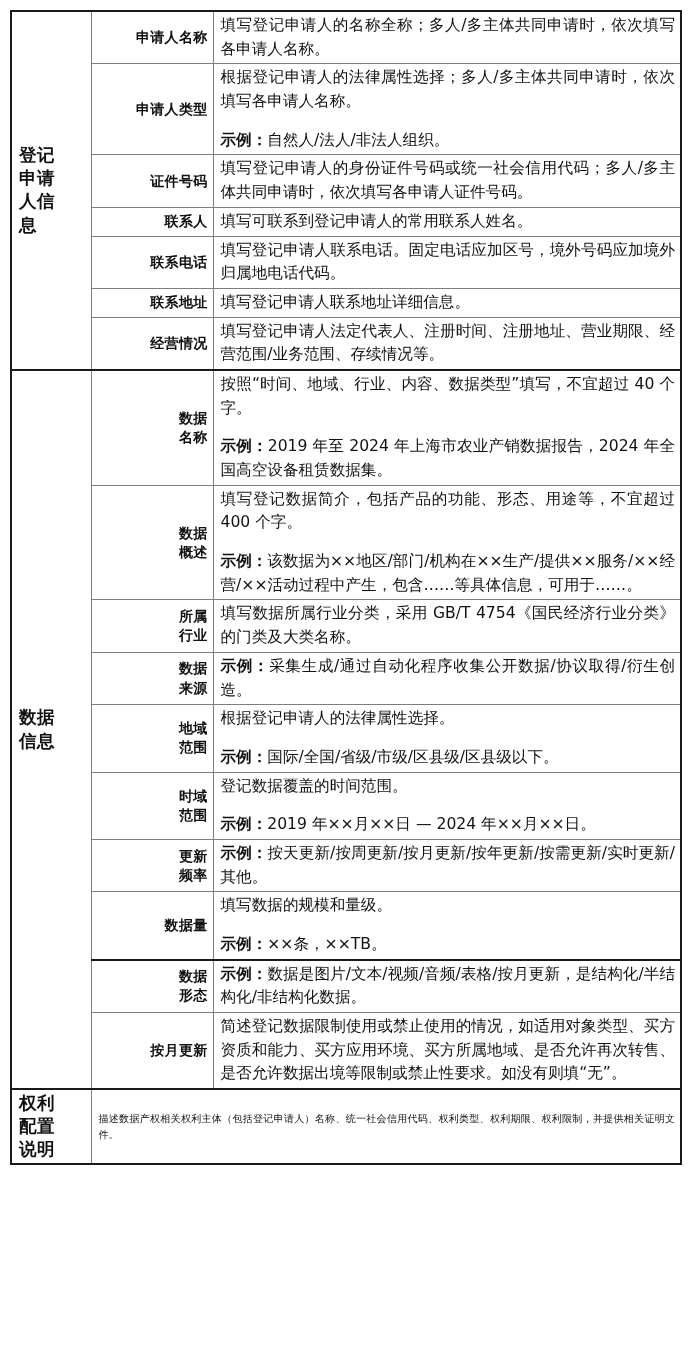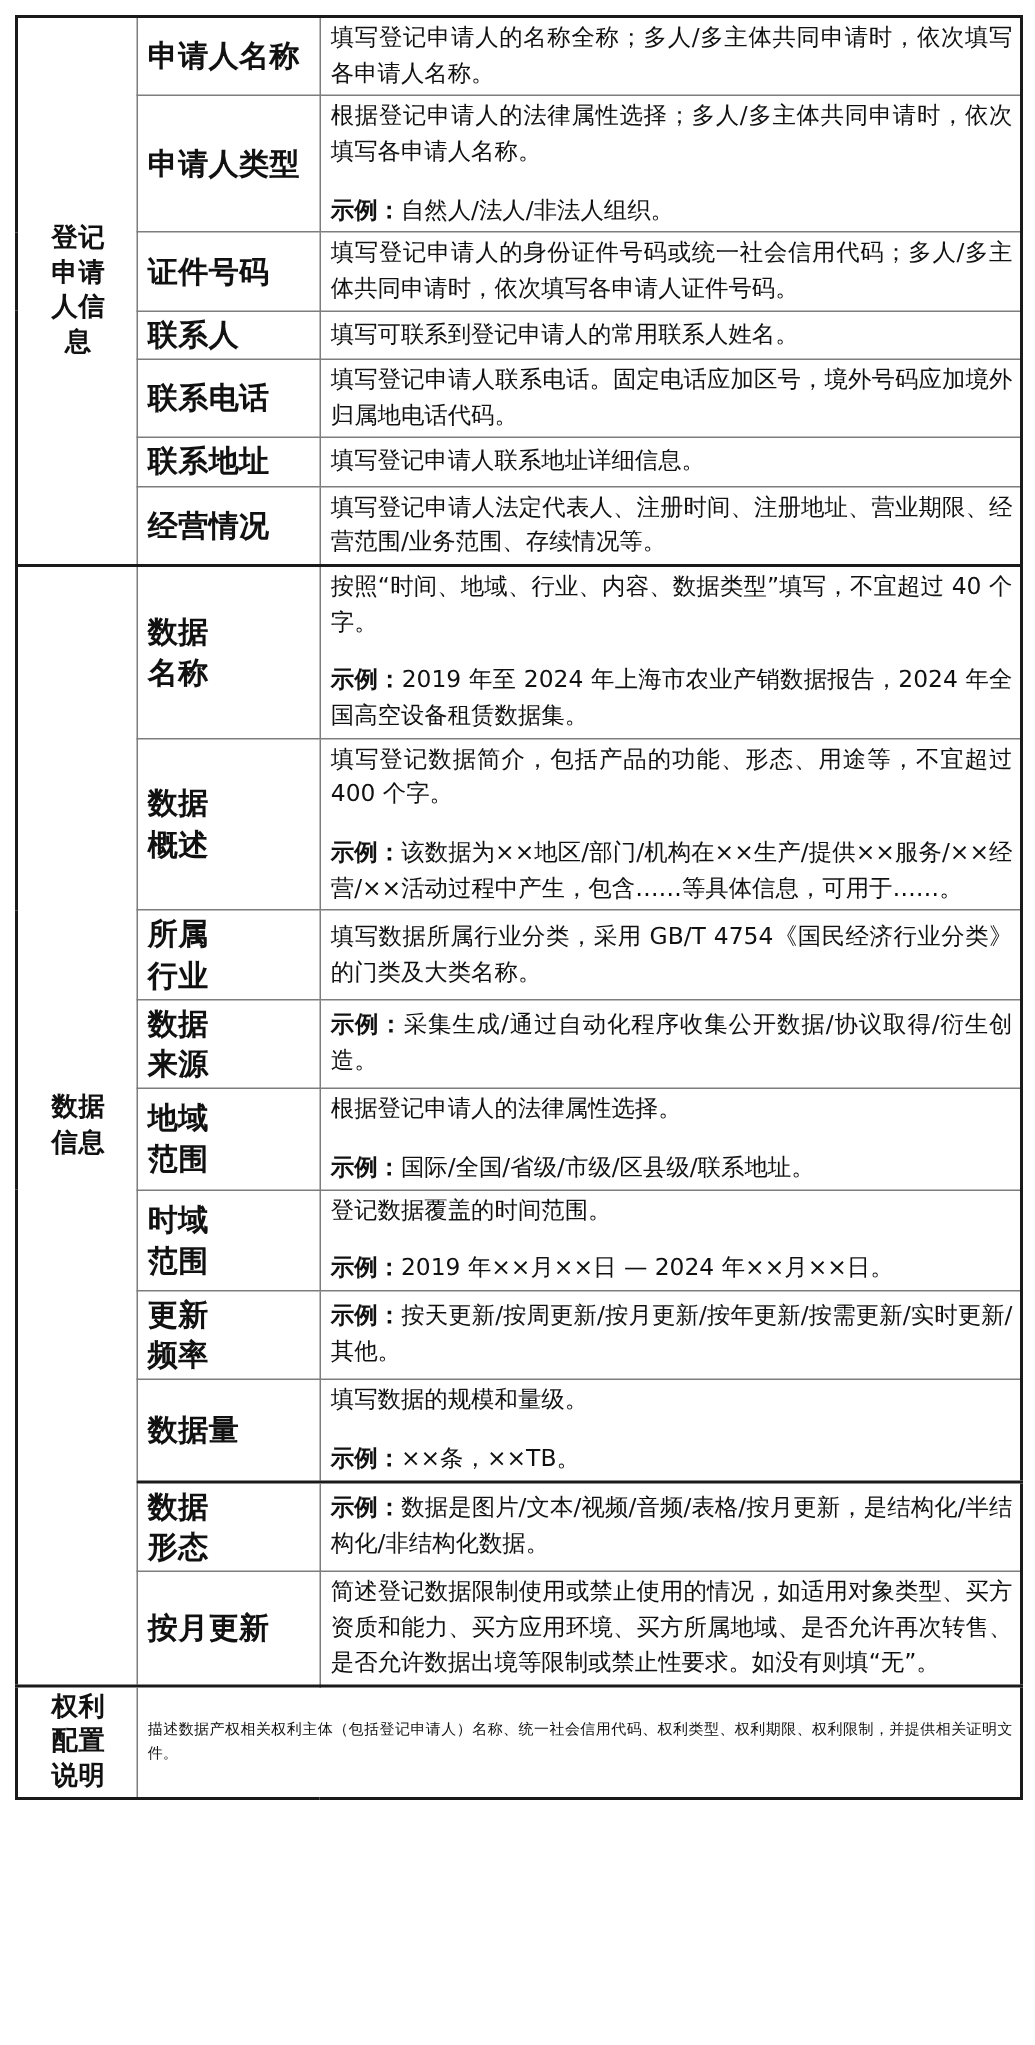--- a/index.html
+++ b/index.html
@@ -35,39 +35,38 @@
     padding: 2px 5px 2px 7px;
     box-sizing: border-box;
   }
   
   col.c1 { width: 80px; }
   col.c2 { width: 122px; }
   col.c3 { width: 468px; }
 
   
   td.group {
-    text-align: center;
     font-weight: bold;
     font-size: 17.5px;
     line-height: 1.32;
     letter-spacing: 0.5px;
     padding: 2px 2px;
     border-left: none;
     border-right: 1px solid #7d7d7d;
   }
   td.group .gtxt {
     display: block;
     white-space: pre-line;
   }
 
   
   td.field {
-    text-align: left;
+    text-align: right;
     font-weight: bold;
-    font-size: 20px;
+    font-size: 14px;
     line-height: 1.36;
     letter-spacing: 0.3px;
     padding: 2px 3px;
   }
   td.field .ftxt {
     display: block;
     white-space: pre-line;
   }
 
   
@@ -229,21 +228,21 @@
         </td>
       </tr>
 
       <tr>
         <td class="field">
           <span class="ftxt">地域
 范围</span>
         </td>
         <td class="desc">
           <p><span>根据登记申请人的法律属性选择。</span></p>
-          <p><span class="eg">示例：</span><span>国际/全国/省级/市级/区县级/联系地址。</span></p>
+          <p><span class="eg">示例：</span><span>国际/全国/省级/市级/区县级/区县级以下。</span></p>
         </td>
       </tr>
 
       <tr>
         <td class="field">
           <span class="ftxt">时域
 范围</span>
         </td>
         <td class="desc">
           <p><span>登记数据覆盖的时间范围。</span></p>

